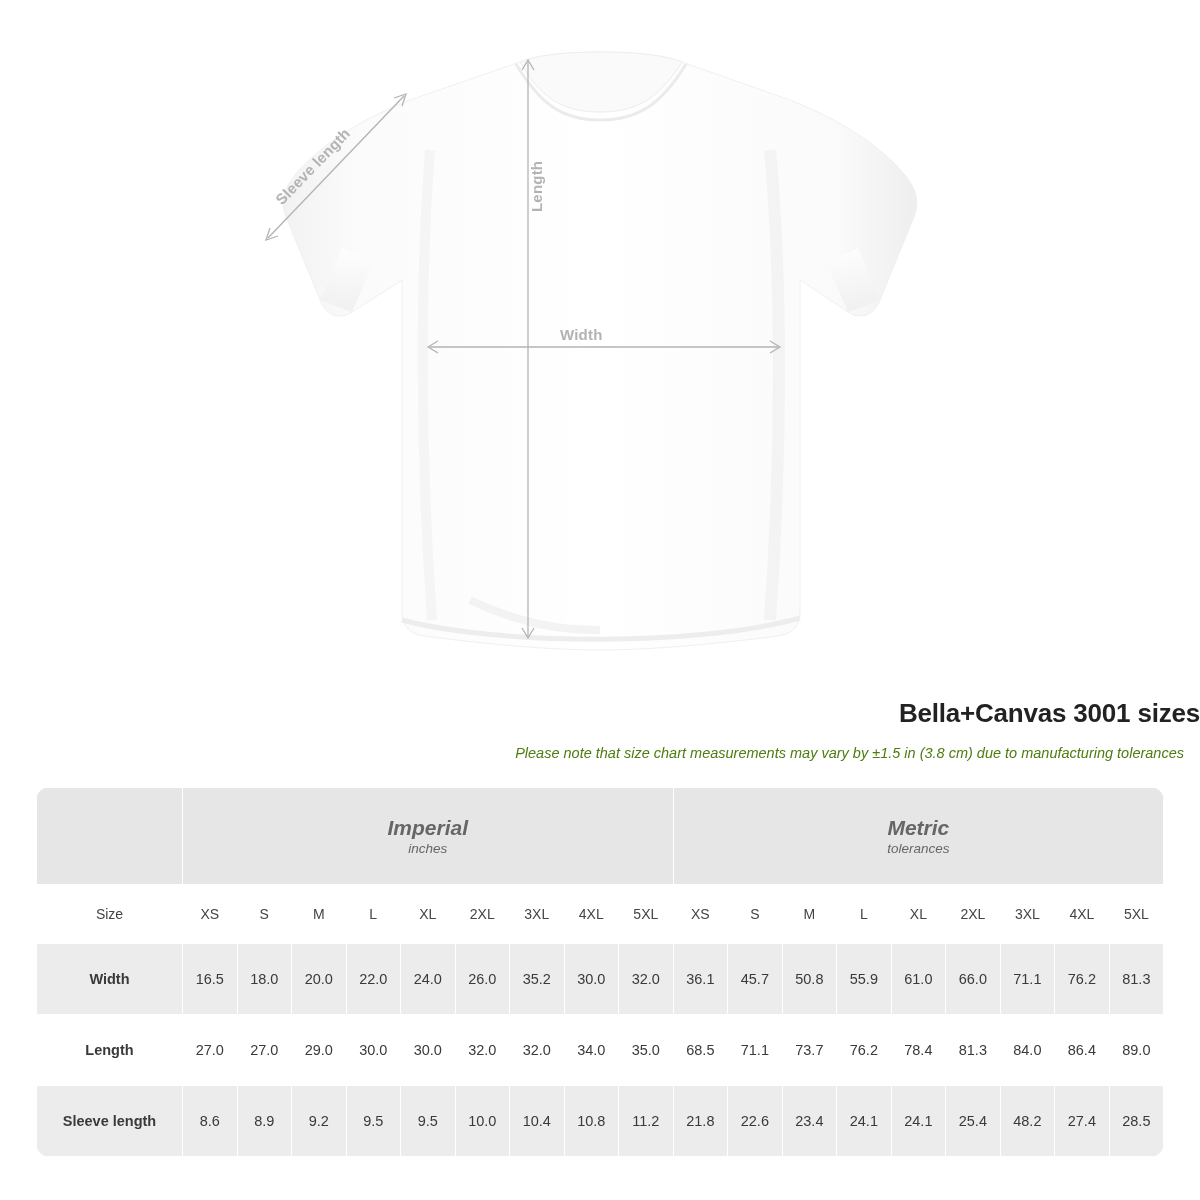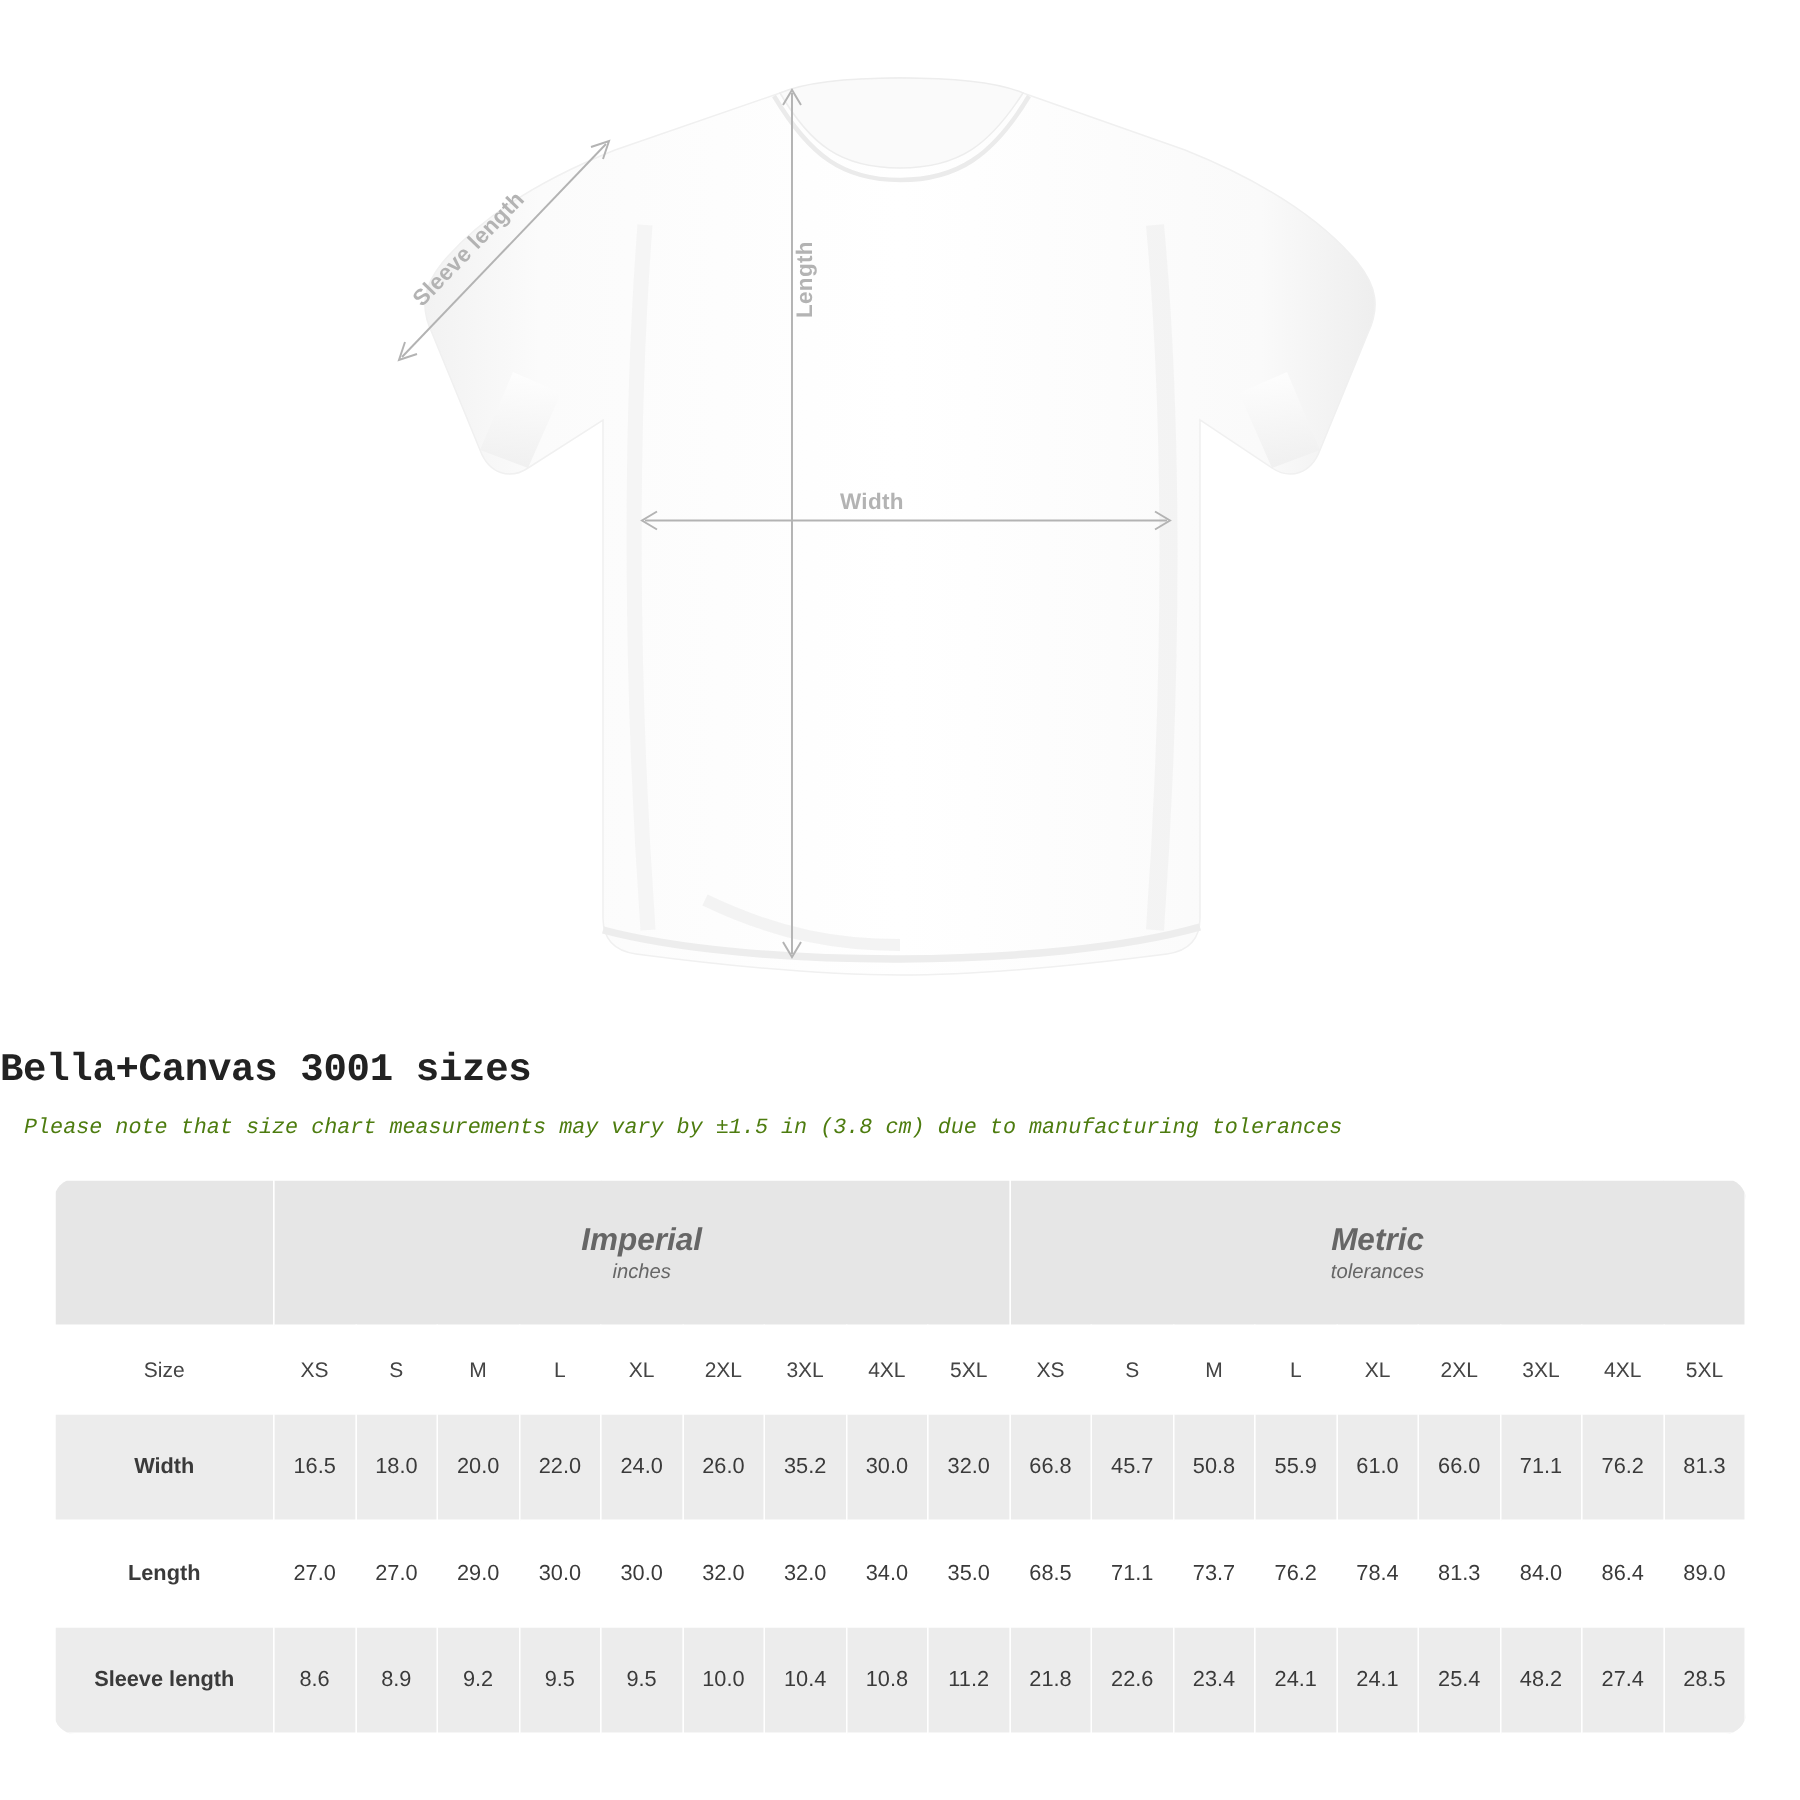--- a/index.html
+++ b/index.html
@@ -53,23 +53,22 @@
   }
   .label-sleeve {
     left: 272px;
     top: 196px;
     transform: rotate(-46deg);
     transform-origin: left top;
   }
 
   
   .caption {
-    text-align: left;
+    text-align: right;
     margin-top: 8px;
-    font-family: Liberation Mono, monospace;
   }
   .caption h1 {
     font-size: 26px;
     font-weight: bold;
     color: #222222;
     margin: 0 0 10px 0;
     letter-spacing: -0.2px;
   }
   .caption .note {
     font-size: 14.5px;
@@ -305,21 +304,21 @@
         <td class="rowlabel">Width</td>
         <td>16.5</td>
         <td>18.0</td>
         <td>20.0</td>
         <td>22.0</td>
         <td>24.0</td>
         <td>26.0</td>
         <td>35.2</td>
         <td>30.0</td>
         <td>32.0</td>
-        <td>66.8</td>
+        <td>36.1</td>
         <td>45.7</td>
         <td>50.8</td>
         <td>55.9</td>
         <td>61.0</td>
         <td>66.0</td>
         <td>71.1</td>
         <td>76.2</td>
         <td>81.3</td>
       </tr>
 

